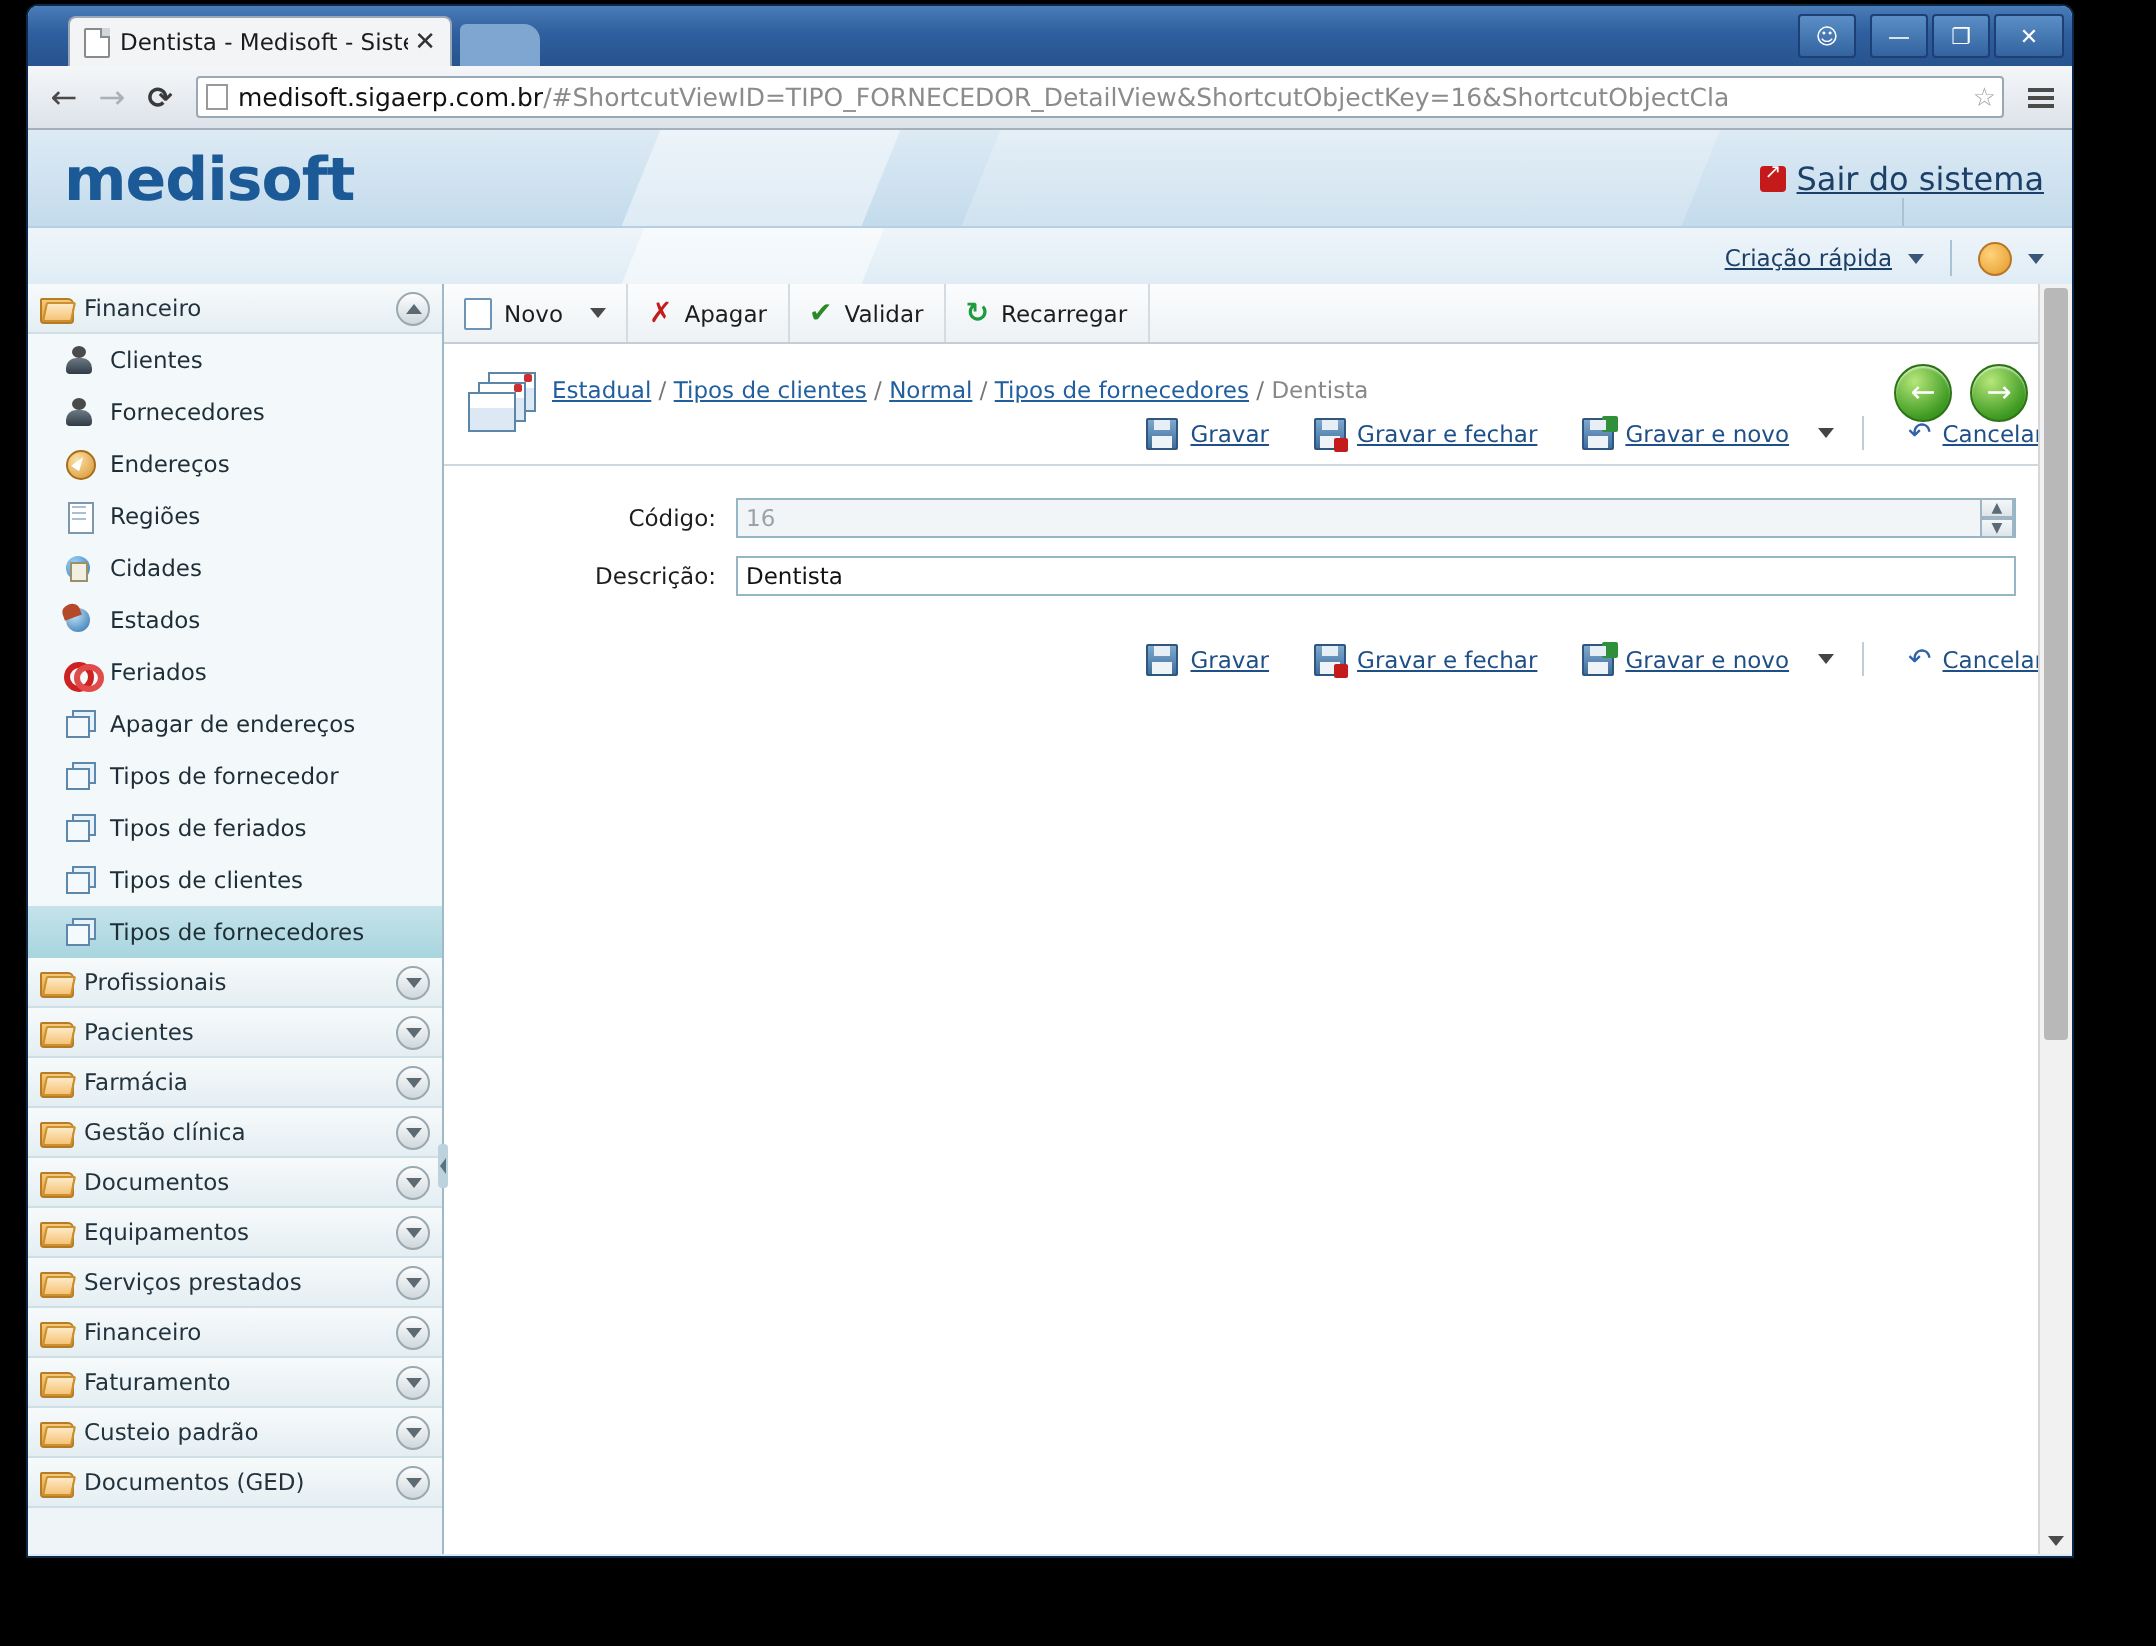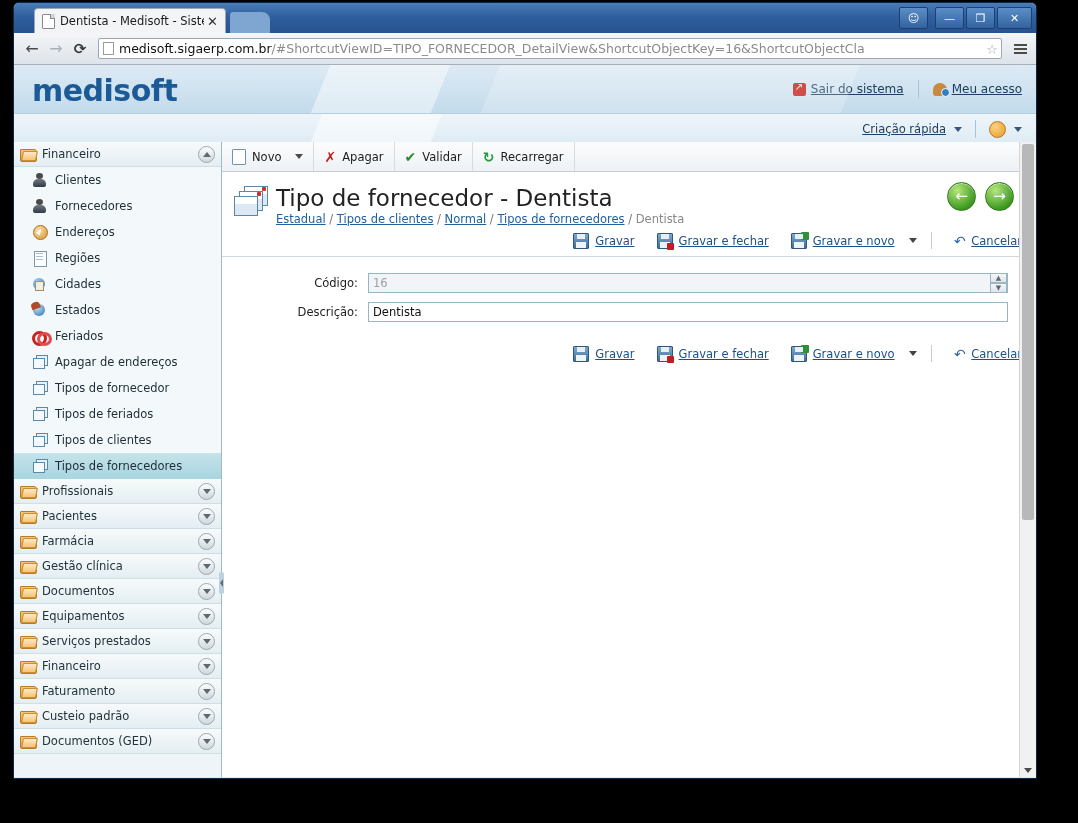--- a/index.html
+++ b/index.html
@@ -63,21 +63,21 @@
 
   
   .appheader{height:48px;position:relative;
     background:linear-gradient(to bottom,#ddeaf4 0%,#cfe2f0 55%,#c3dbec 100%);
     border-bottom:1px solid #b7cfe0;overflow:hidden;}
   .appheader:before{content:"";position:absolute;left:300px;top:-30px;width:120px;height:140px;
     background:rgba(255,255,255,.45);transform:skewX(-22deg);}
   .appheader:after{content:"";position:absolute;left:470px;top:-30px;width:360px;height:140px;
     background:rgba(255,255,255,.22);transform:skewX(-22deg);}
   .logo{position:absolute;left:18px;top:8px;font-size:30px;font-weight:bold;color:#1b5a96;letter-spacing:-.5px;}
-  .hdr-right{position:absolute;right:14px;top:15px;display:flex;align-items:center;gap:0;font-size:12px;}
+  .hdr-right{position:absolute;right:14px;top:15px;display:flex;align-items:center;gap:0;font-size:16px;flex-direction:column;}
   .hdr-link{display:flex;align-items:center;gap:5px;color:#1b3f66;cursor:pointer;}
   .hdr-link u{text-decoration:underline;}
   .hdr-div{width:1px;height:18px;background:#a9c3d6;margin:0 14px;}
   .ic-exit{width:13px;height:13px;background:#c51a1a;border-radius:2px;position:relative;}
   .ic-exit:after{content:"\2197";position:absolute;left:2px;top:-2px;color:#fff;font-size:10px;}
   .ic-user{width:14px;height:13px;background:#c98a3d;border-radius:50% 50% 3px 3px;position:relative;}
   .ic-user:after{content:"";position:absolute;left:8px;top:5px;width:7px;height:7px;background:#2f7fc4;border-radius:50%;border:1px solid #fff;}
 
   .subbar{height:28px;position:relative;
     background:linear-gradient(to bottom,#eef5fa,#dfecf5);
@@ -447,21 +447,20 @@
           </div>
 
           <div class="titleblock">
             <div class="tb-ico">
               <i></i>
                 <i></i>
                 <i></i>
                 <b></b>
                 <b></b>
             </div>
-            <div class="ptitle">Tipo de fornecedor - Dentista</div>
             <div class="crumbs" id="crumbs"><a>Estadual</a><span> / </span><a>Tipos de clientes</a><span> / </span><a>Normal</a><span> / </span><a>Tipos de fornecedores</a><span> / </span><s>Dentista</s></div>
             <div class="navarrows">
               <div class="narr">←</div>
               <div class="narr">→</div>
             </div>
           </div>
 
           <div class="actionrow">
             <div class="act">
               <span class="ic-save"></span>

